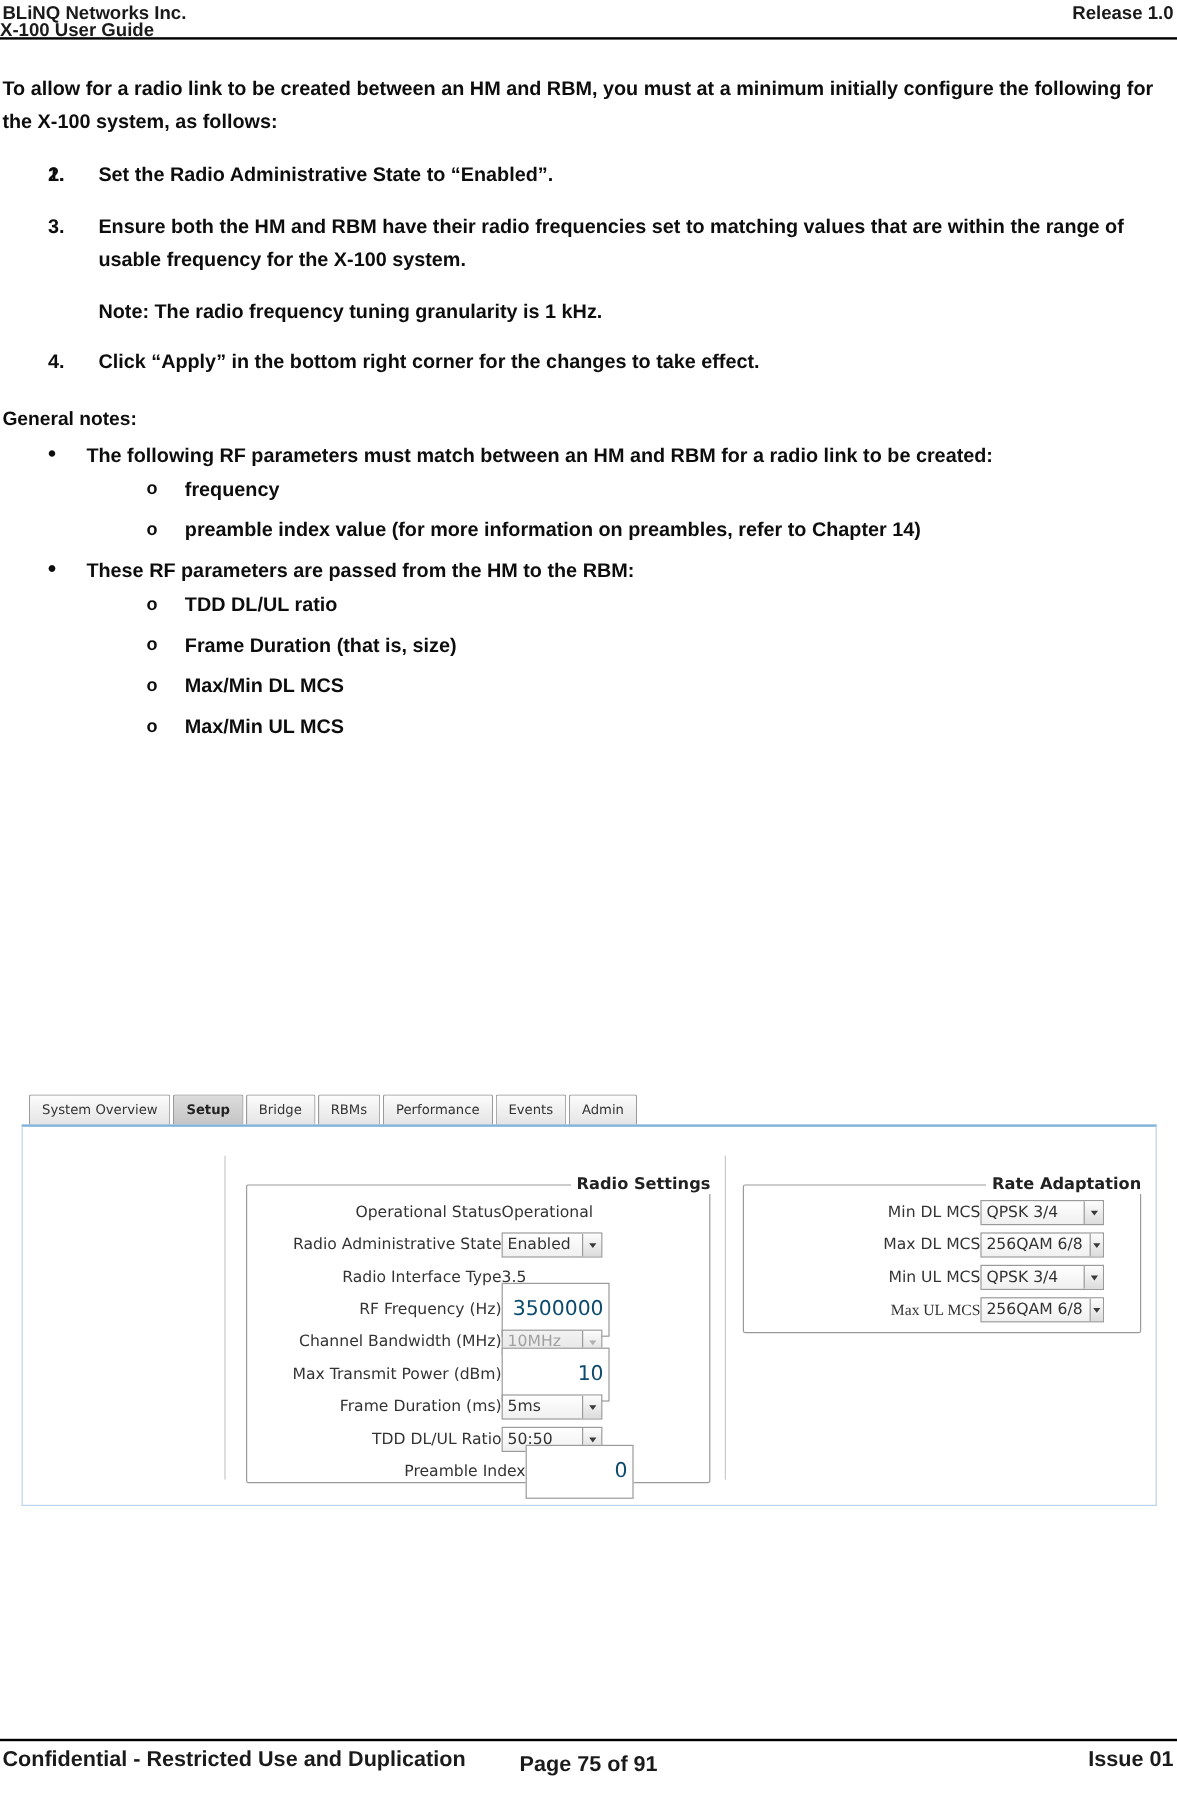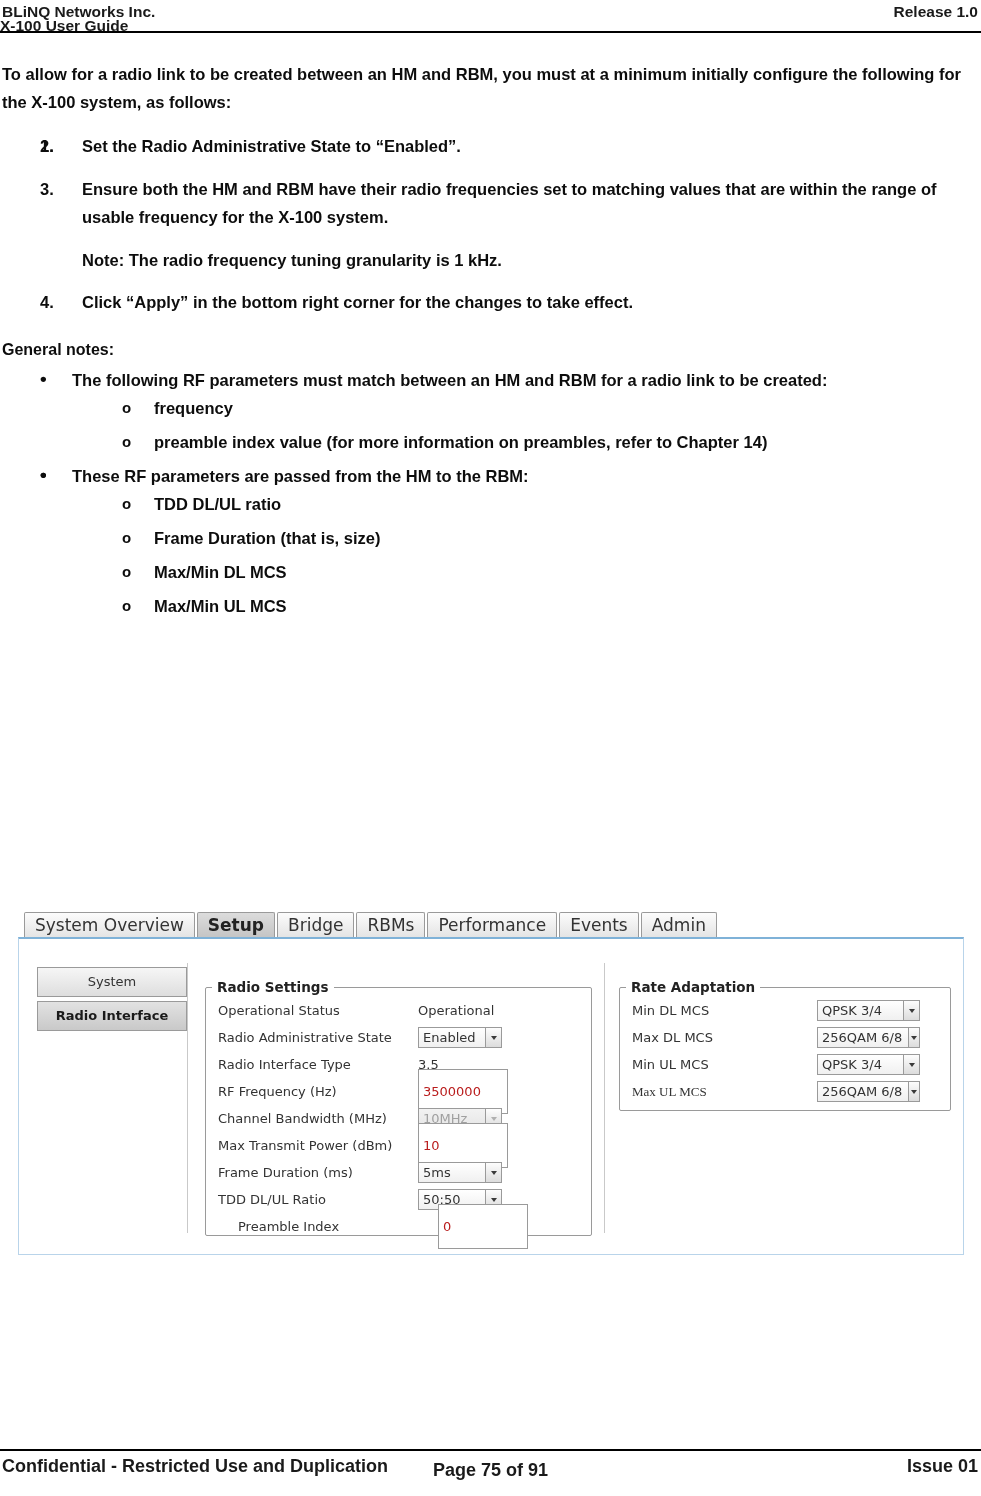--- a/index.html
+++ b/index.html
@@ -173,21 +173,21 @@
     height: 26px;
     display: flex;
     gap: 2px;
     align-items: flex-end;
   }
   .tab {
     background: linear-gradient(#fcfcfc, #e3e3e3);
     border: 1px solid #9a9a9a;
     border-bottom: none;
     border-radius: 2px 2px 0 0;
-    font-size: 17px;
+    font-size: 11px;
     color: #333;
     padding: 4px 10px 5px 10px;
     height: 16px;
     line-height: 16px;
     box-sizing: content-box;
     white-space: nowrap;
   }
   .tab.active {
     background: linear-gradient(#dcdcdc, #c4c4c4);
     font-weight: bold;
@@ -230,20 +230,21 @@
     width: 1px;
     height: 270px;
     background: #c9c9c9;
   }
   fieldset.group {
     position: absolute;
     border: 1px solid #9a9a9a;
     border-radius: 2px;
     margin: 0;
     padding: 0;
+    text-align: right;
   }
   fieldset.group > legend {
     font-size: 13.5px;
     font-weight: bold;
     color: #222;
     padding: 0 5px;
     margin-left: 6px;
   }
   .row {
     position: relative;
@@ -257,22 +258,22 @@
   }
   .val {
     font-size: 13px;
     color: #333;
   }
   .inp {
     border: 1px solid #9a9a9a;
     background: #ffffff;
     height: 19px;
     line-height: 19px;
-    font-size: 13px;
-    color: #b91c1c;
+    font-size: 17px;
+    color: #0c4a6e;
     padding: 12px 4px;
     box-sizing: content-box;
     display: inline-block;
     white-space: nowrap;
     overflow: hidden;
   }
   .sel-box {
     border: 1px solid #9a9a9a;
     background: linear-gradient(#ffffff, #f0f0f0);
     height: 19px;
@@ -426,24 +427,20 @@
       <div class="tab active">Setup</div>
       <div class="tab">Bridge</div>
       <div class="tab">RBMs</div>
       <div class="tab">Performance</div>
       <div class="tab">Events</div>
       <div class="tab">Admin</div>
     </div>
 
     <div class="panel">
 
-      <div class="leftnav">
-        <div class="navbtn">System</div>
-        <div class="navbtn sel">Radio Interface</div>
-      </div>
 
       <div class="vline" style="left:168px;"></div>
       <div class="vline" style="left:585px;"></div>
 
       <fieldset class="group" style="left:186px; top:40px; width:385px; height:255px;">
         <legend>Radio Settings</legend>
         <div style="position:relative; padding:2px 0 0 12px;">
 
           <div class="row">
             <span class="lbl" style="width:200px;">Operational Status</span>

